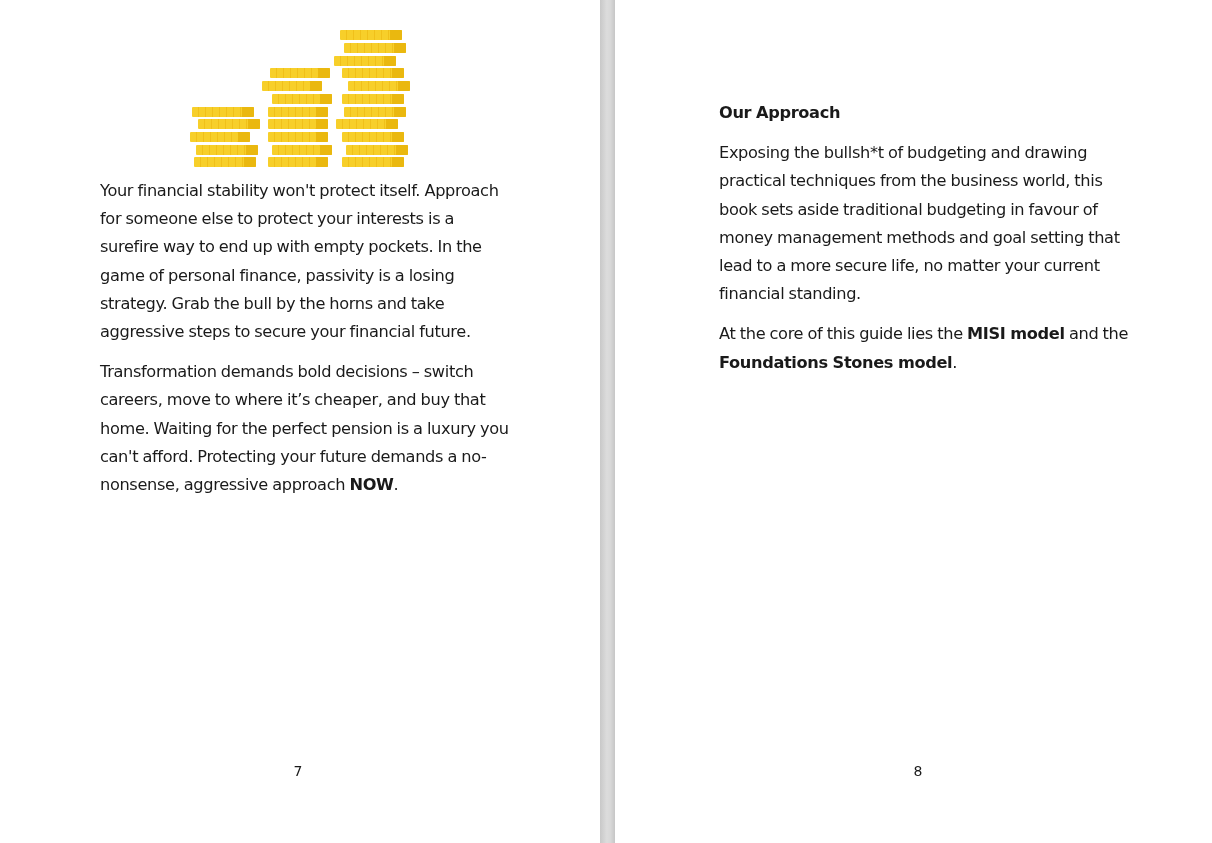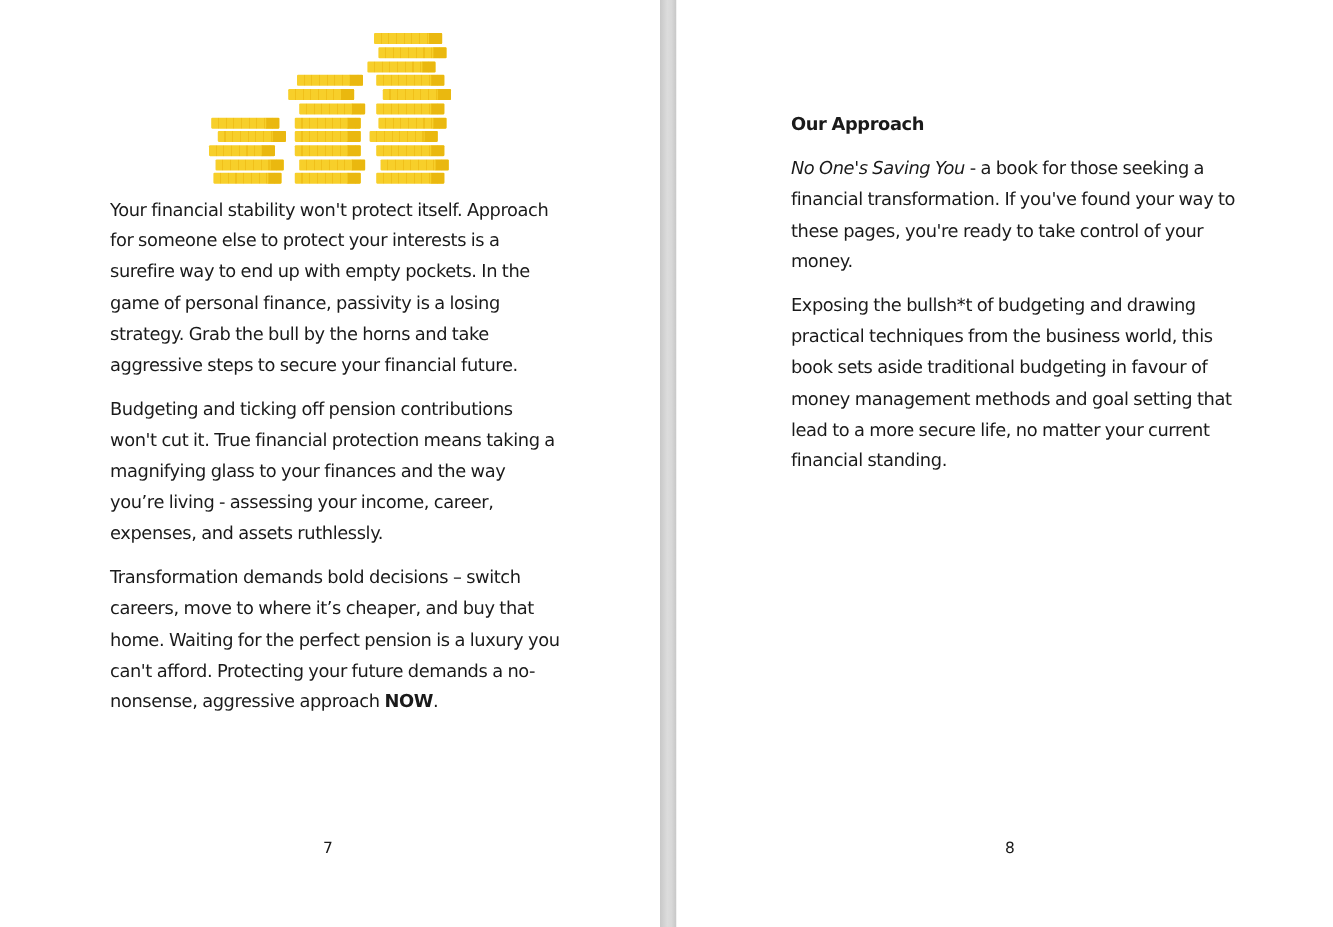--- a/index.html
+++ b/index.html
@@ -69,30 +69,29 @@
       <div class="coin" style="left: 156px; width: 62px; top: 67.8px;"></div>
       <div class="coin" style="left: 158px; width: 62px; top: 80.5px;"></div>
       <div class="coin" style="left: 150px; width: 62px; top: 93.2px;"></div>
       <div class="coin" style="left: 156px; width: 62px; top: 105.9px;"></div>
       <div class="coin" style="left: 160px; width: 62px; top: 118.6px;"></div>
       <div class="coin" style="left: 156px; width: 62px; top: 131.3px;"></div>
     </div>
 
   <div class="text" id="left-text">
     <p>Your financial stability won't protect itself. Approach for someone else to protect your interests is a surefire way to end up with empty pockets. In the game of personal finance, passivity is a losing strategy. Grab the bull by the horns and take aggressive steps to secure your financial future.</p>
-    <p>Budgeting and ticking off pension contributions won't cut it. True financial protection means taking a magnifying glass to your finances and the way you’re living - assessing your income, career, expenses, and assets ruthlessly.</p>
     <p><span>Transformation demands bold decisions – switch careers, move to where it’s cheaper, and buy that home. Waiting for the perfect pension is a luxury you can't afford. Protecting your future demands a no-nonsense, aggressive approach </span><strong>NOW</strong><span>.</span></p>
   </div>
 
   <div class="page-number" id="left-page-number">7</div>
 </div>
 
 <div class="gutter"></div>
 
 <div class="page" id="page-right">
   <div class="text" id="right-text">
     <p class="heading">Our Approach</p>
-    <p><em>No One's Saving You</em><span> - a book for those seeking a financial transformation. If you've found your way to these pages, you're ready to take control of your money.</span></p>
     <p>Exposing the bullsh*t of budgeting and drawing practical techniques from the business world, this book sets aside traditional budgeting in favour of money management methods and goal setting that lead to a more secure life, no matter your current financial standing.</p>
+    <p><span>At the core of this guide lies the </span><strong>MISI model</strong><span> and the </span><strong>Foundations Stones model</strong><span>.</span></p>
   </div>
 
   <div class="page-number" id="right-page-number">8</div>
 </div>
 
 </body></html>

